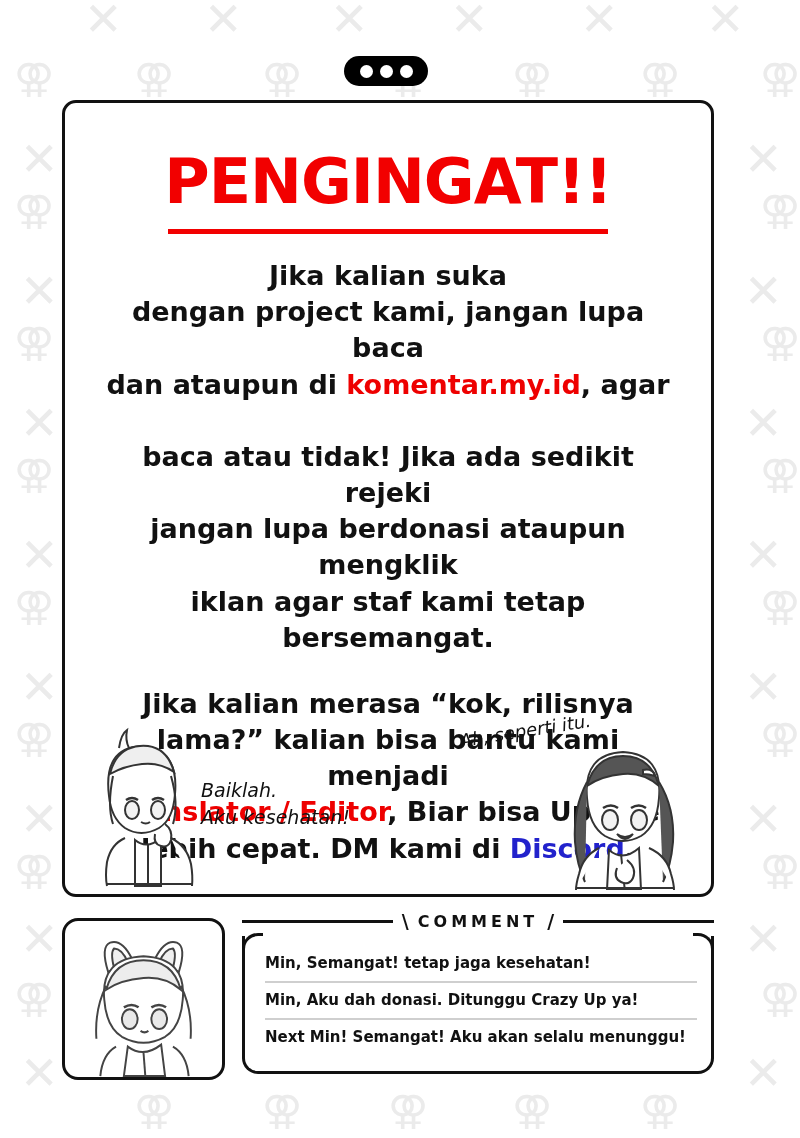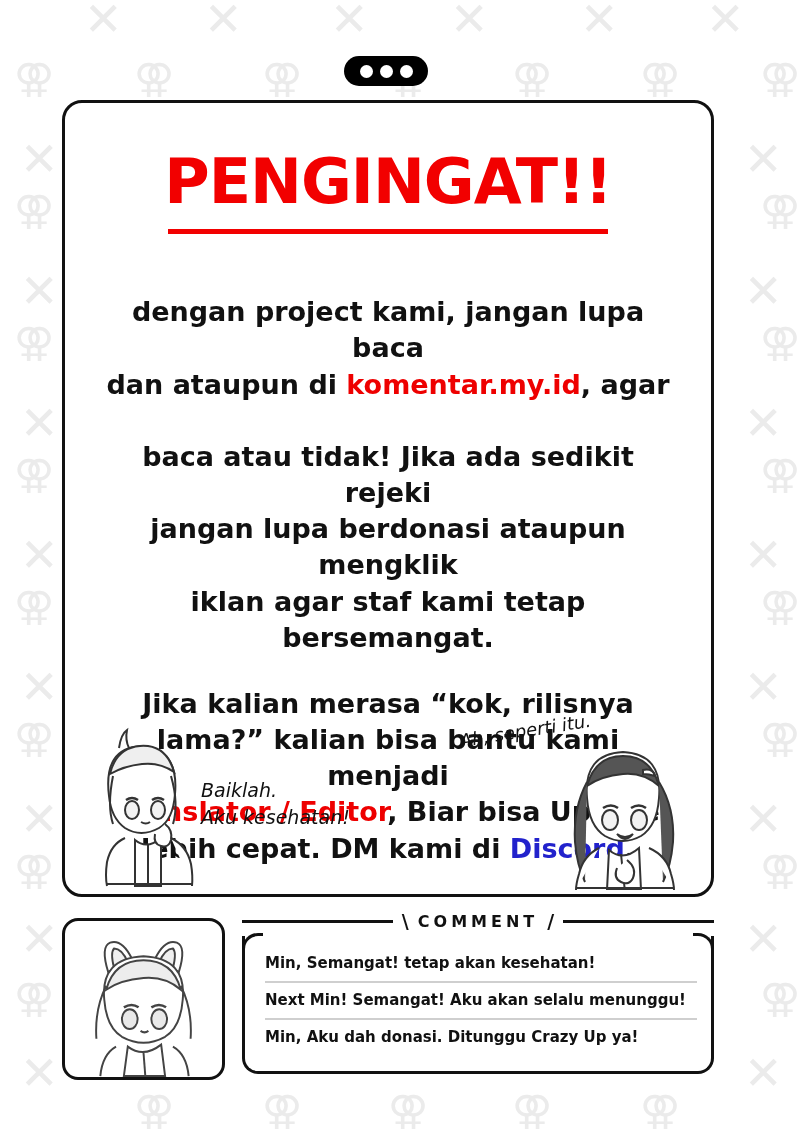--- a/index.html
+++ b/index.html
@@ -55,21 +55,21 @@
     background: #ffffff;
   }
 
   .main-card {
     position: absolute;
     left: 62px;
     top: 100px;
     width: 652px;
     height: 797px;
     border: 3px solid #111;
-    border-radius: 20px;
+    border-radius: 14px;
     background: #fff;
     z-index: 2;
     box-sizing: border-box;
   }
 
   .title {
     text-align: center;
     color: #f20000;
     font-family: "DejaVu Sans", sans-serif;
     font-weight: 700;
@@ -299,21 +299,21 @@
     <i></i>
     <i></i>
 </div>
 
 <div class="main-card">
 
   <div class="title">PENGINGAT!!</div>
   <div class="title-rule"></div>
 
   <div class="body-text">
-    <br>
+    <span>Jika kalian suka</span><br>
     <span>dengan project kami, jangan lupa baca</span><br>
     <span>dan ataupun di </span><span class="red">komentar.my.id</span><span>, agar</span><br>
     <br>
     <span>baca atau tidak! Jika ada sedikit rejeki</span><br>
     <span>jangan lupa berdonasi ataupun mengklik</span><br>
     <span>iklan agar staf kami tetap bersemangat.</span>
   </div>
 
   <div class="body-text para2">
     <span>Jika kalian merasa “kok, rilisnya</span><br>
@@ -406,18 +406,18 @@
 
   <div class="comment-panel">
     <div class="comment-header">
       <span class="ch-line"></span>
       <span class="slash">\</span>
       <span class="comment-title">COMMENT</span>
       <span class="slash">/</span>
       <span class="ch-line"></span>
     </div>
     <div class="comment-body">
-      <div class="comment-item">Min, Semangat! tetap akan kesehatan!</div>
+      <div class="comment-item">Min, Semangat! tetap jaga kesehatan!</div>
+      <div class="comment-item">Min, Aku dah donasi. Ditunggu Crazy Up ya!</div>
       <div class="comment-item">Next Min! Semangat! Aku akan selalu menunggu!</div>
-      <div class="comment-item">Min, Aku dah donasi. Ditunggu Crazy Up ya!</div>
     </div>
   </div>
 </div>
 
 </body></html>

